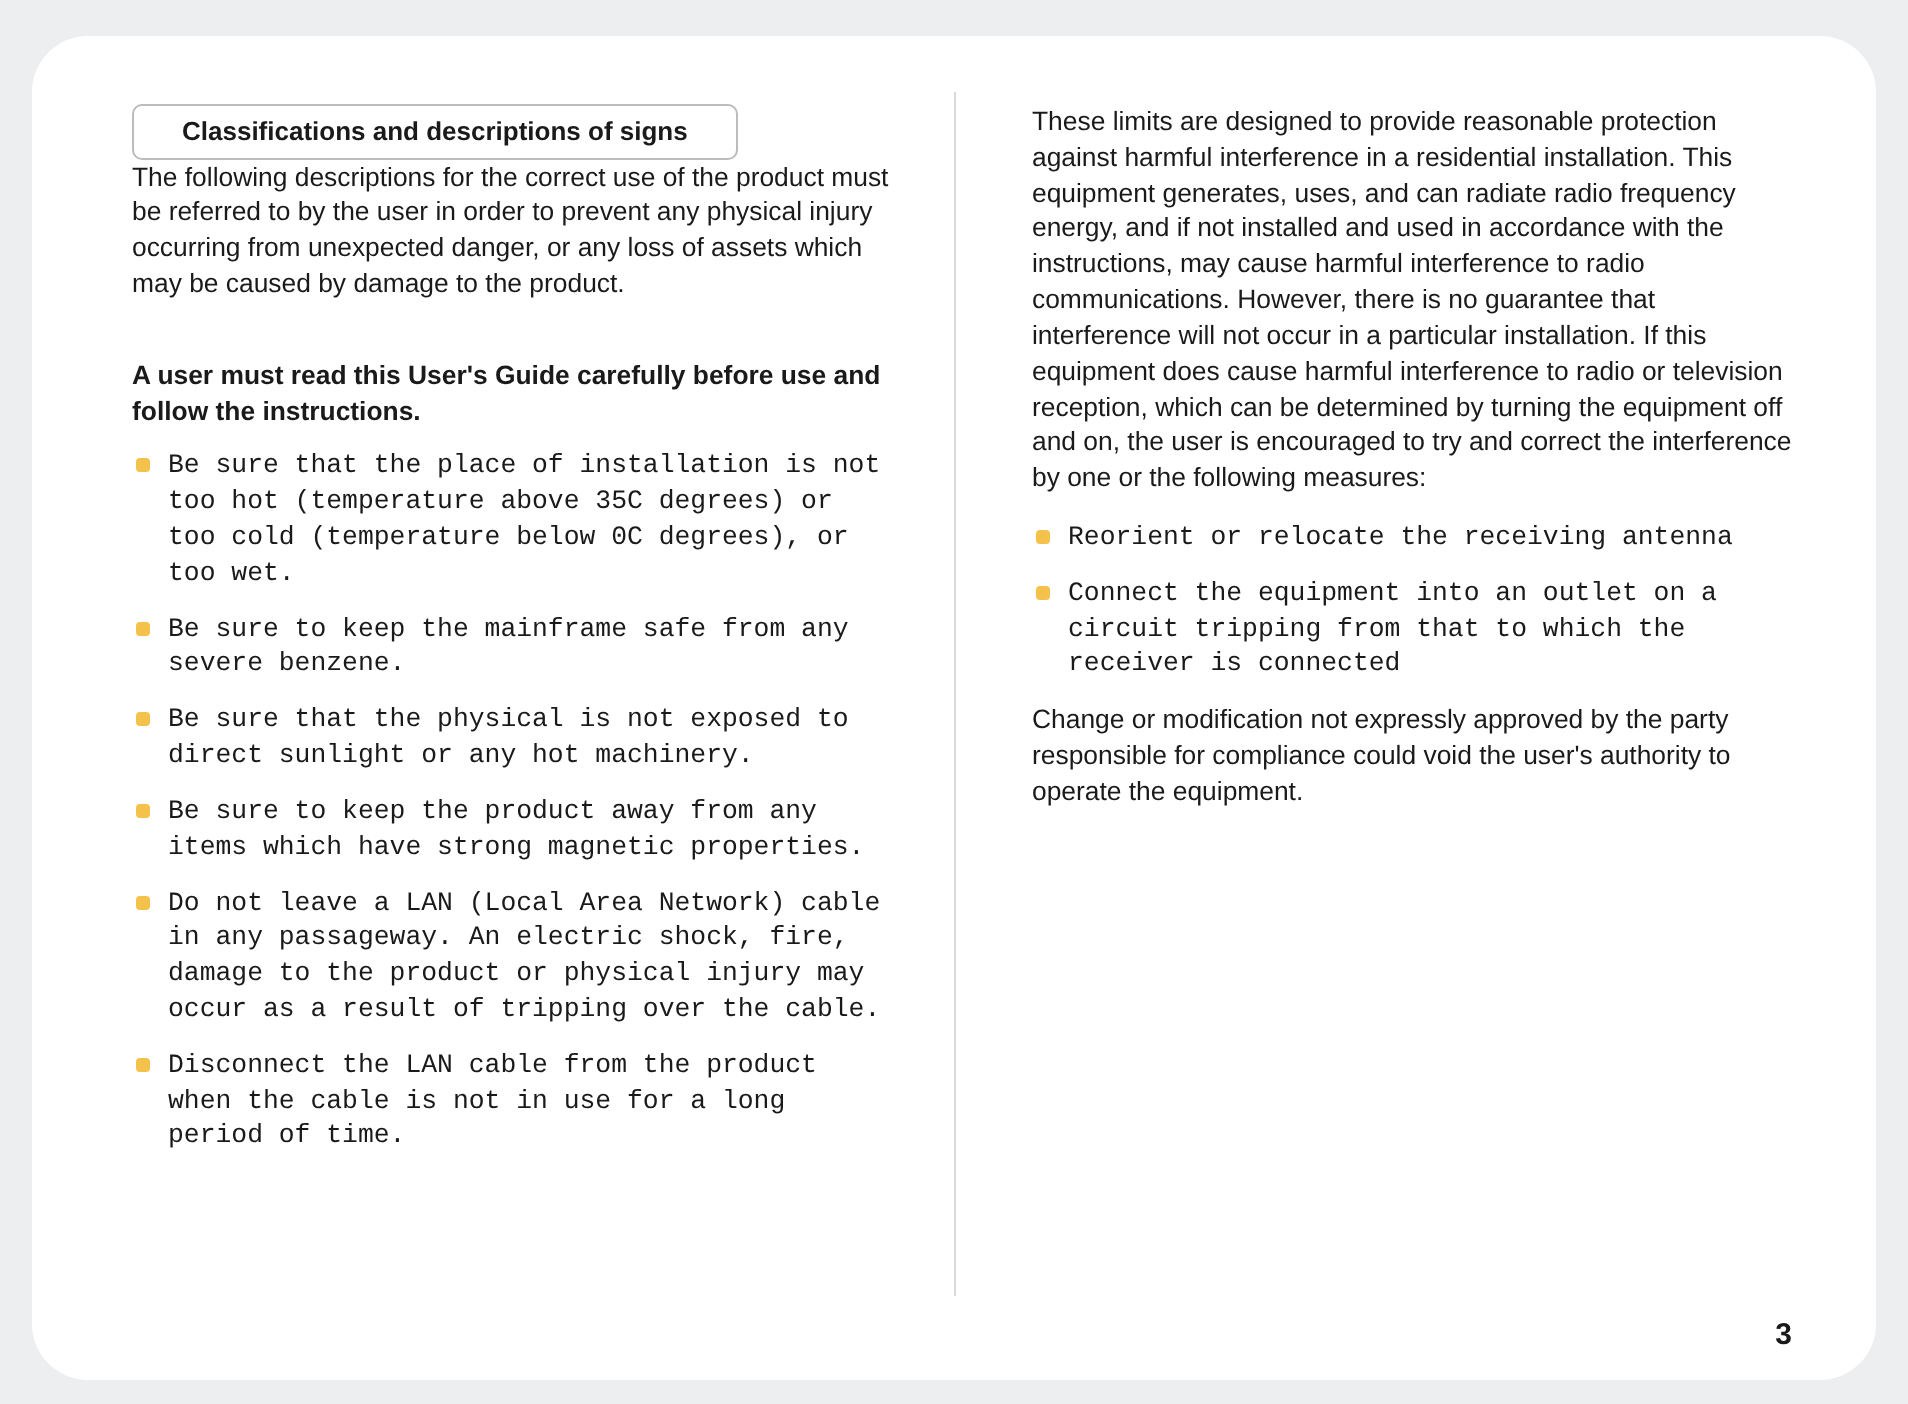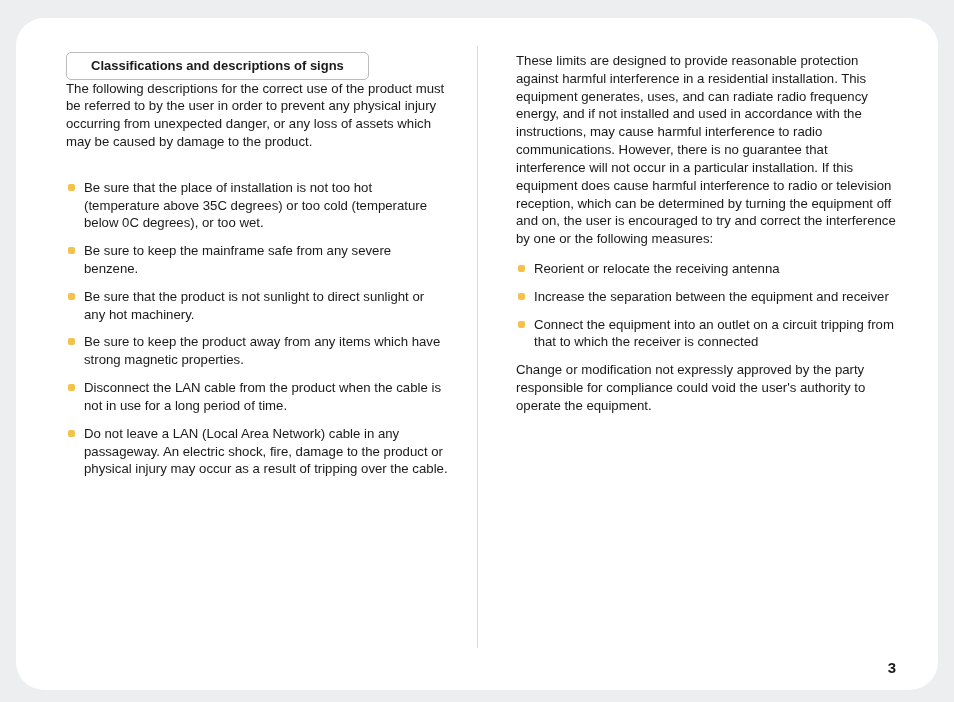--- a/index.html
+++ b/index.html
@@ -45,20 +45,21 @@
     background: #fff;
   }
   .intro   { margin-bottom: 28px; }
   .bold-note { font-weight: 700; margin-bottom: 10px; }
 
   ul.bullets { list-style: none; padding-left: 2px; }
   ul.bullets li {
     position: relative;
     padding-left: 16px;
     margin-bottom: 10px;
+    font-family: Liberation Mono, monospace;
   }
   ul.bullets li::before {
     content: "";
     position: absolute;
     left: 0;
     top: 5px;
     width: 7px;
     height: 7px;
     background: #f4c24a;
     border-radius: 2px;
@@ -81,34 +82,34 @@
 </style>
 </head>
 <body>
 
 <div class="page">
   <div class="divider"></div>
 
   <div class="col col-left">
     <div class="box-heading">Classifications and descriptions of signs</div>
     <p class="intro">The following descriptions for the correct use of the product must be referred to by the user in order to prevent any physical injury occurring from unexpected danger, or any loss of assets which may be caused by damage to the product.</p>
+    <p class="bold-note">A user must read this User's Guide carefully before use and follow the instructions.</p>
     <ul class="bullets">
       <li>Be sure that the place of installation is not too hot (temperature above 35C degrees) or too cold (temperature below 0C degrees), or too wet.</li>
       <li>Be sure to keep the mainframe safe from any severe benzene.</li>
-      <li>Be sure that the product is not sunlight to direct sunlight or any hot machinery.</li>
+      <li>Be sure that the physical is not exposed to direct sunlight or any hot machinery.</li>
       <li>Be sure to keep the product away from any items which have strong magnetic properties.</li>
+      <li>Do not leave a LAN (Local Area Network) cable in any passageway. An electric shock, fire, damage to the product or physical injury may occur as a result of tripping over the cable.</li>
       <li>Disconnect the LAN cable from the product when the cable is not in use for a long period of time.</li>
-      <li>Do not leave a LAN (Local Area Network) cable in any passageway. An electric shock, fire, damage to the product or physical injury may occur as a result of tripping over the cable.</li>
     </ul>
   </div>
 
   <div class="col col-right">
     <p class="para">These limits are designed to provide reasonable protection against harmful interference in a residential installation. This equipment generates, uses, and can radiate radio frequency energy, and if not installed and used in accordance with the instructions, may cause harmful interference to radio communications. However, there is no guarantee that interference will not occur in a particular installation. If this equipment does cause harmful interference to radio or television reception, which can be determined by turning the equipment off and on, the user is encouraged to try and correct the interference by one or the following measures:</p>
     <ul class="bullets">
       <li>Reorient or relocate the receiving antenna</li>
-      <li>Increase the separation between the equipment and receiver</li>
       <li>Connect the equipment into an outlet on a circuit tripping from that to which the receiver is connected</li>
     </ul>
     <p class="para">Change or modification not expressly approved by the party responsible for compliance could void the user's authority to operate the equipment.</p>
   </div>
 
   <div class="page-number">3</div>
 </div>
 
 </body></html>

